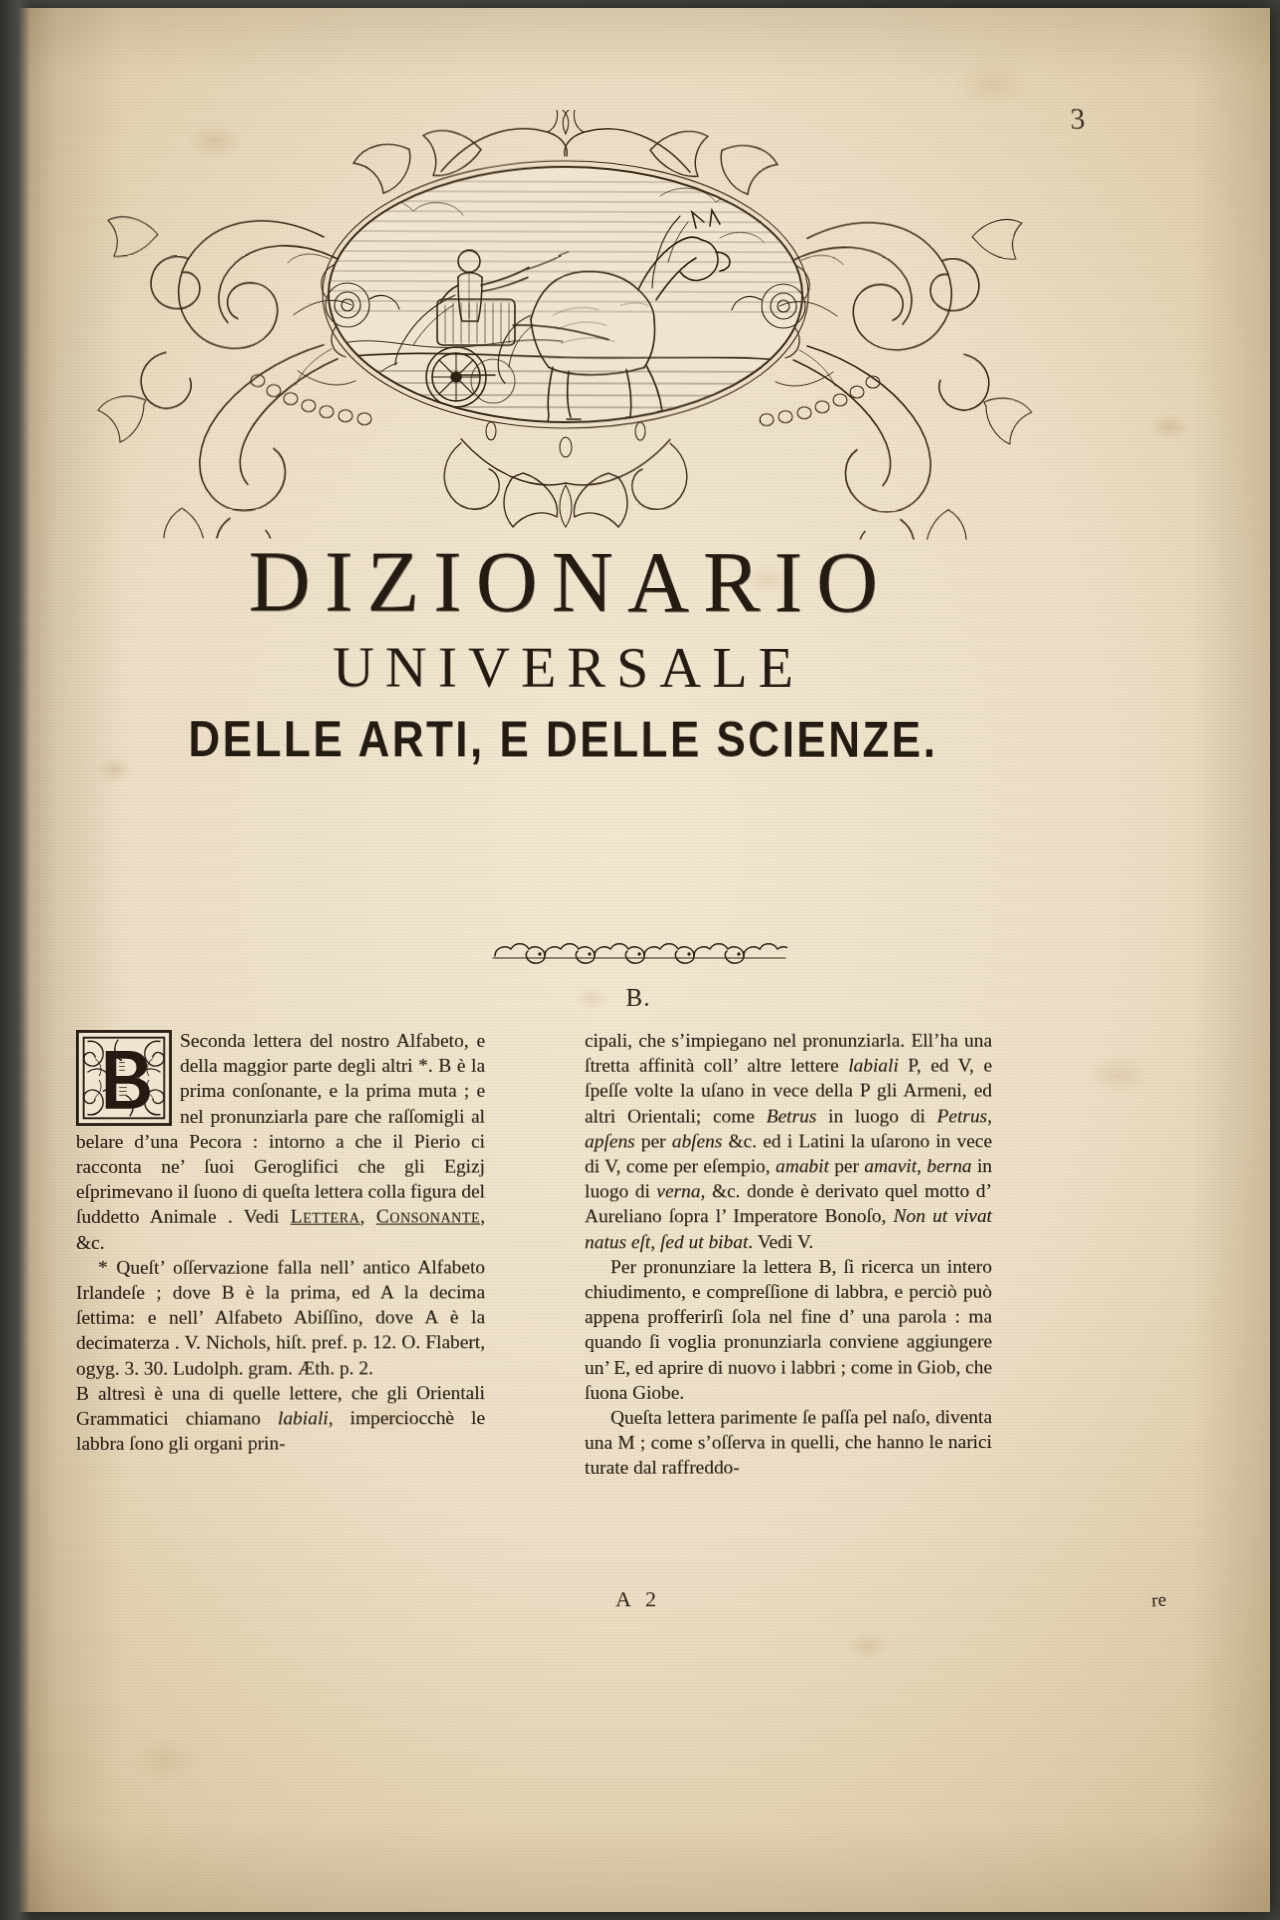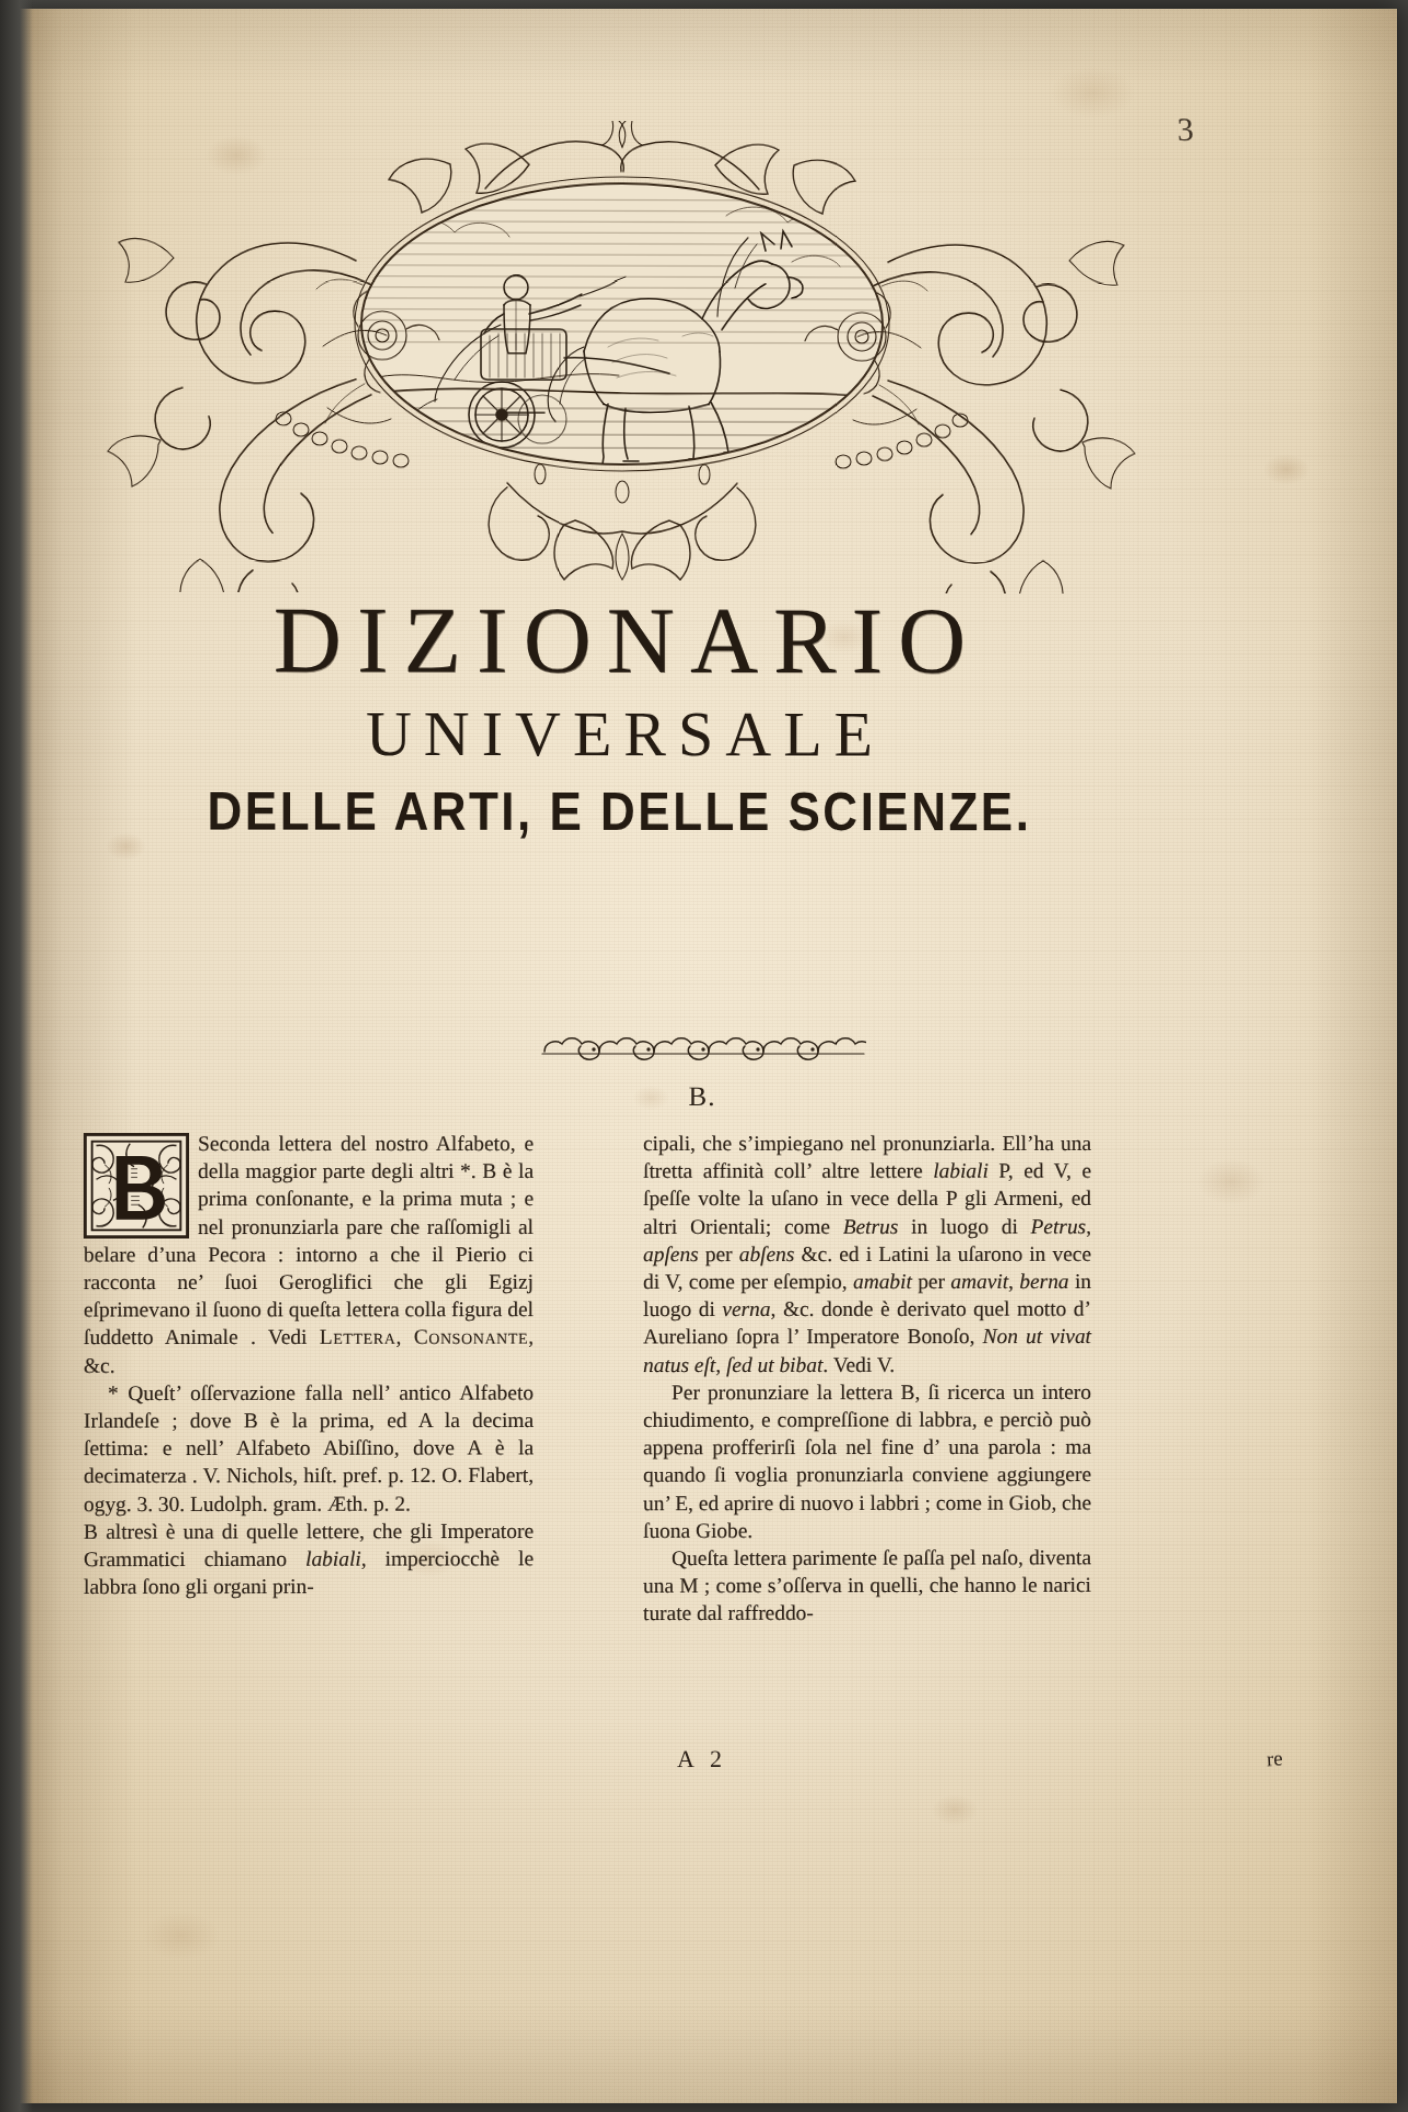--- a/index.html
+++ b/index.html
@@ -206,20 +206,21 @@
     width: 96px;
     height: 96px;
     margin: 2px 8px 0 0;
     shape-outside: inset(0);
   }
   .initial svg { width: 96px; height: 96px; display: block; }
 
   .smallcaps {
     font-variant: small-caps;
     letter-spacing: .6px;
+    text-decoration: underline;
   }
   .ital { font-style: italic; }
   .indent { text-indent: 26px; display: block; }
   .note {
     display: block;
     text-indent: 22px;
   }
 
   
   .col { text-shadow: 0.35px 0.25px 0 rgba(45,34,24,.35); }
@@ -577,21 +578,21 @@
               <path d="M45,34 h6 M45,38 h6 M45,42 h6"></path>
               <path d="M45,60 h8 M45,64 h8 M45,68 h8"></path>
             </g>
           </svg>
         </div>
 
         <p><span>Seconda lettera del nostro Alfabeto, e della maggior parte degli altri *. B è la prima conſonante, e la prima muta ; e nel pronunziarla pare che raſſomigli al belare d’una Pecora : intorno a che il Pierio ci racconta ne’ ſuoi Geroglifici che gli Egizj eſprimevano il ſuono di queſta lettera colla figura del ſuddetto Animale . Vedi </span><span class="smallcaps">Lettera</span><span>, </span><span class="smallcaps">Consonante</span><span>, &amp;c.</span></p>
 
         <p class="note">* Queſt’ oſſervazione falla nell’ antico Alfabeto Irlandeſe ; dove B è la prima, ed A la decima ſettima: e nell’ Alfabeto Abiſſino, dove A è la decimaterza . V. Nichols, hiſt. pref. p. 12. O. Flabert, ogyg. 3. 30. Ludolph. gram. Æth. p. 2.</p>
 
-        <p><span>B altresì è una di quelle lettere, che gli Imperatore Grammatici chiamano </span><span class="ital">labiali</span><span>, imperciocchè le labbra ſono gli organi prin-</span></p>
+        <p><span>B altresì è una di quelle lettere, che gli Orientali Grammatici chiamano </span><span class="ital">labiali</span><span>, imperciocchè le labbra ſono gli organi prin-</span></p>
       </div>
 
       <div class="col col-right">
         <p><span>cipali, che s’impiegano nel pronunziarla. Ell’ha una ſtretta affinità coll’ altre lettere </span><span class="ital">labiali</span><span> P, ed V, e ſpeſſe volte la uſano in vece della P gli Armeni, ed altri Orientali; come </span><span class="ital">Betrus</span><span> in luogo di </span><span class="ital">Petrus</span><span>, </span><span class="ital">apſens</span><span> per </span><span class="ital">abſens</span><span> &amp;c. ed i Latini la uſarono in vece di V, come per eſempio, </span><span class="ital">amabit</span><span> per </span><span class="ital">amavit</span><span>, </span><span class="ital">berna</span><span> in luogo di </span><span class="ital">verna</span><span>, &amp;c. donde è derivato quel motto d’ Aureliano ſopra l’ Imperatore Bonoſo, </span><span class="ital">Non ut vivat natus eſt, ſed ut bibat</span><span>. Vedi V.</span></p>
 
         <p class="indent">Per pronunziare la lettera B, ſi ricerca un intero chiudimento, e compreſſione di labbra, e perciò può appena profferirſi ſola nel fine d’ una parola : ma quando ſi voglia pronunziarla conviene aggiungere un’ E, ed aprire di nuovo i labbri ; come in Giob, che ſuona Giobe.</p>
 
         <p class="indent">Queſta lettera parimente ſe paſſa pel naſo, diventa una M ; come s’oſſerva in quelli, che hanno le narici turate dal raffreddo-</p>
       </div>
     </div>

